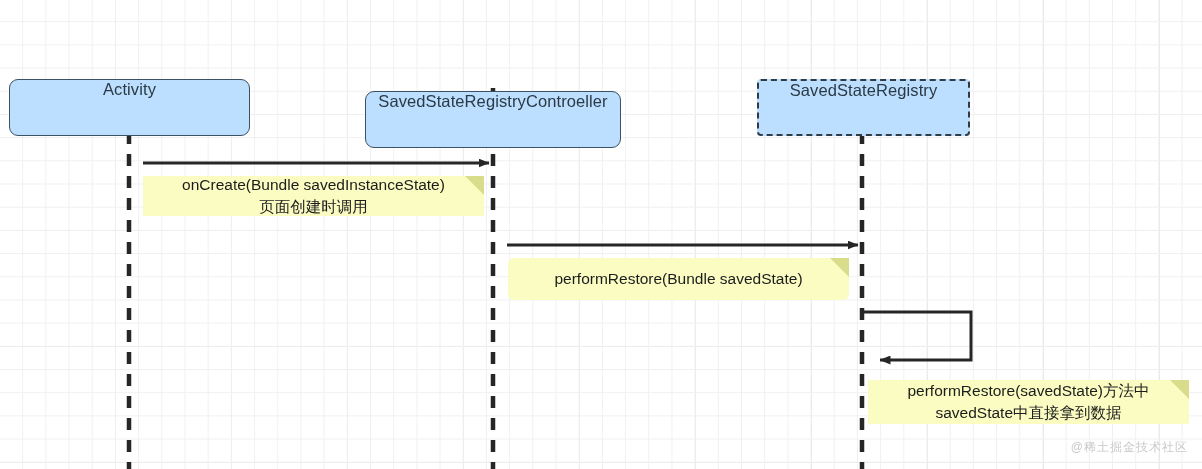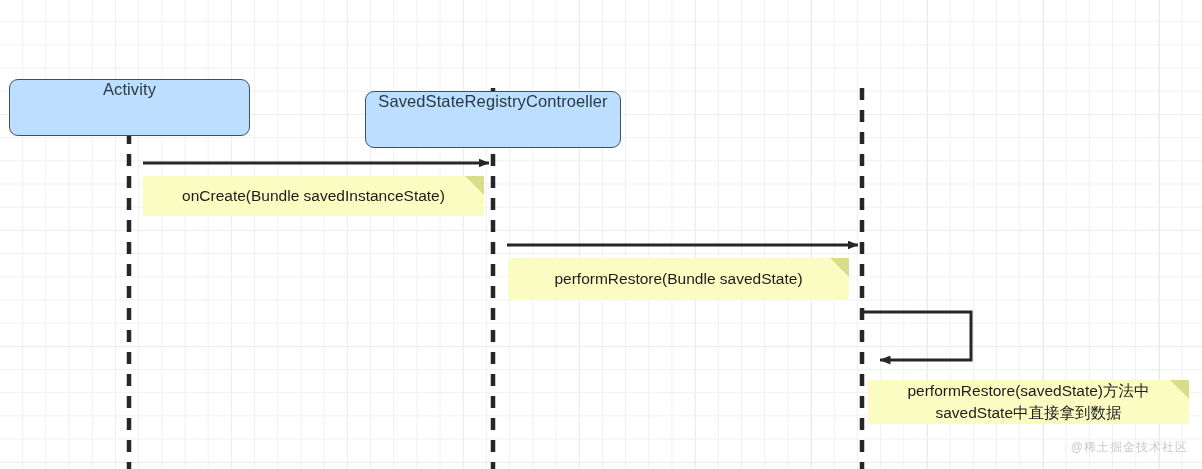--- a/index.html
+++ b/index.html
@@ -123,24 +123,28 @@
   </svg>
 
   <div class="participant" style="left:9px; top:31px; width:241px; height:57px;">
     <span>Activity</span>
   </div>
 
   <div class="participant" style="left:365px; top:43px; width:256px; height:57px;">
     <span>SavedStateRegistryControeller</span>
   </div>
 
+  <div class="participant dashed" style="left:757px; top:31px; width:213px; height:57px;">
+    <span>SavedStateRegistry</span>
+  </div>
 
   <div class="note" style="left:143px; top:176px; width:341px; height:40px;">
     <span class="fold"></span>
     <span class="note-line">onCreate(Bundle savedInstanceState)</span>
+    <span class="note-line">页面创建时调用</span>
   </div>
 
   <div class="note" style="left:508px; top:258px; width:341px; height:42px;border-radius:6px;">
     <span class="fold"></span>
     <span class="note-line">performRestore(Bundle savedState)</span>
   </div>
 
   <div class="note" style="left:868px; top:380px; width:321px; height:44px;">
     <span class="fold"></span>
     <span class="note-line">performRestore(savedState)方法中</span>

